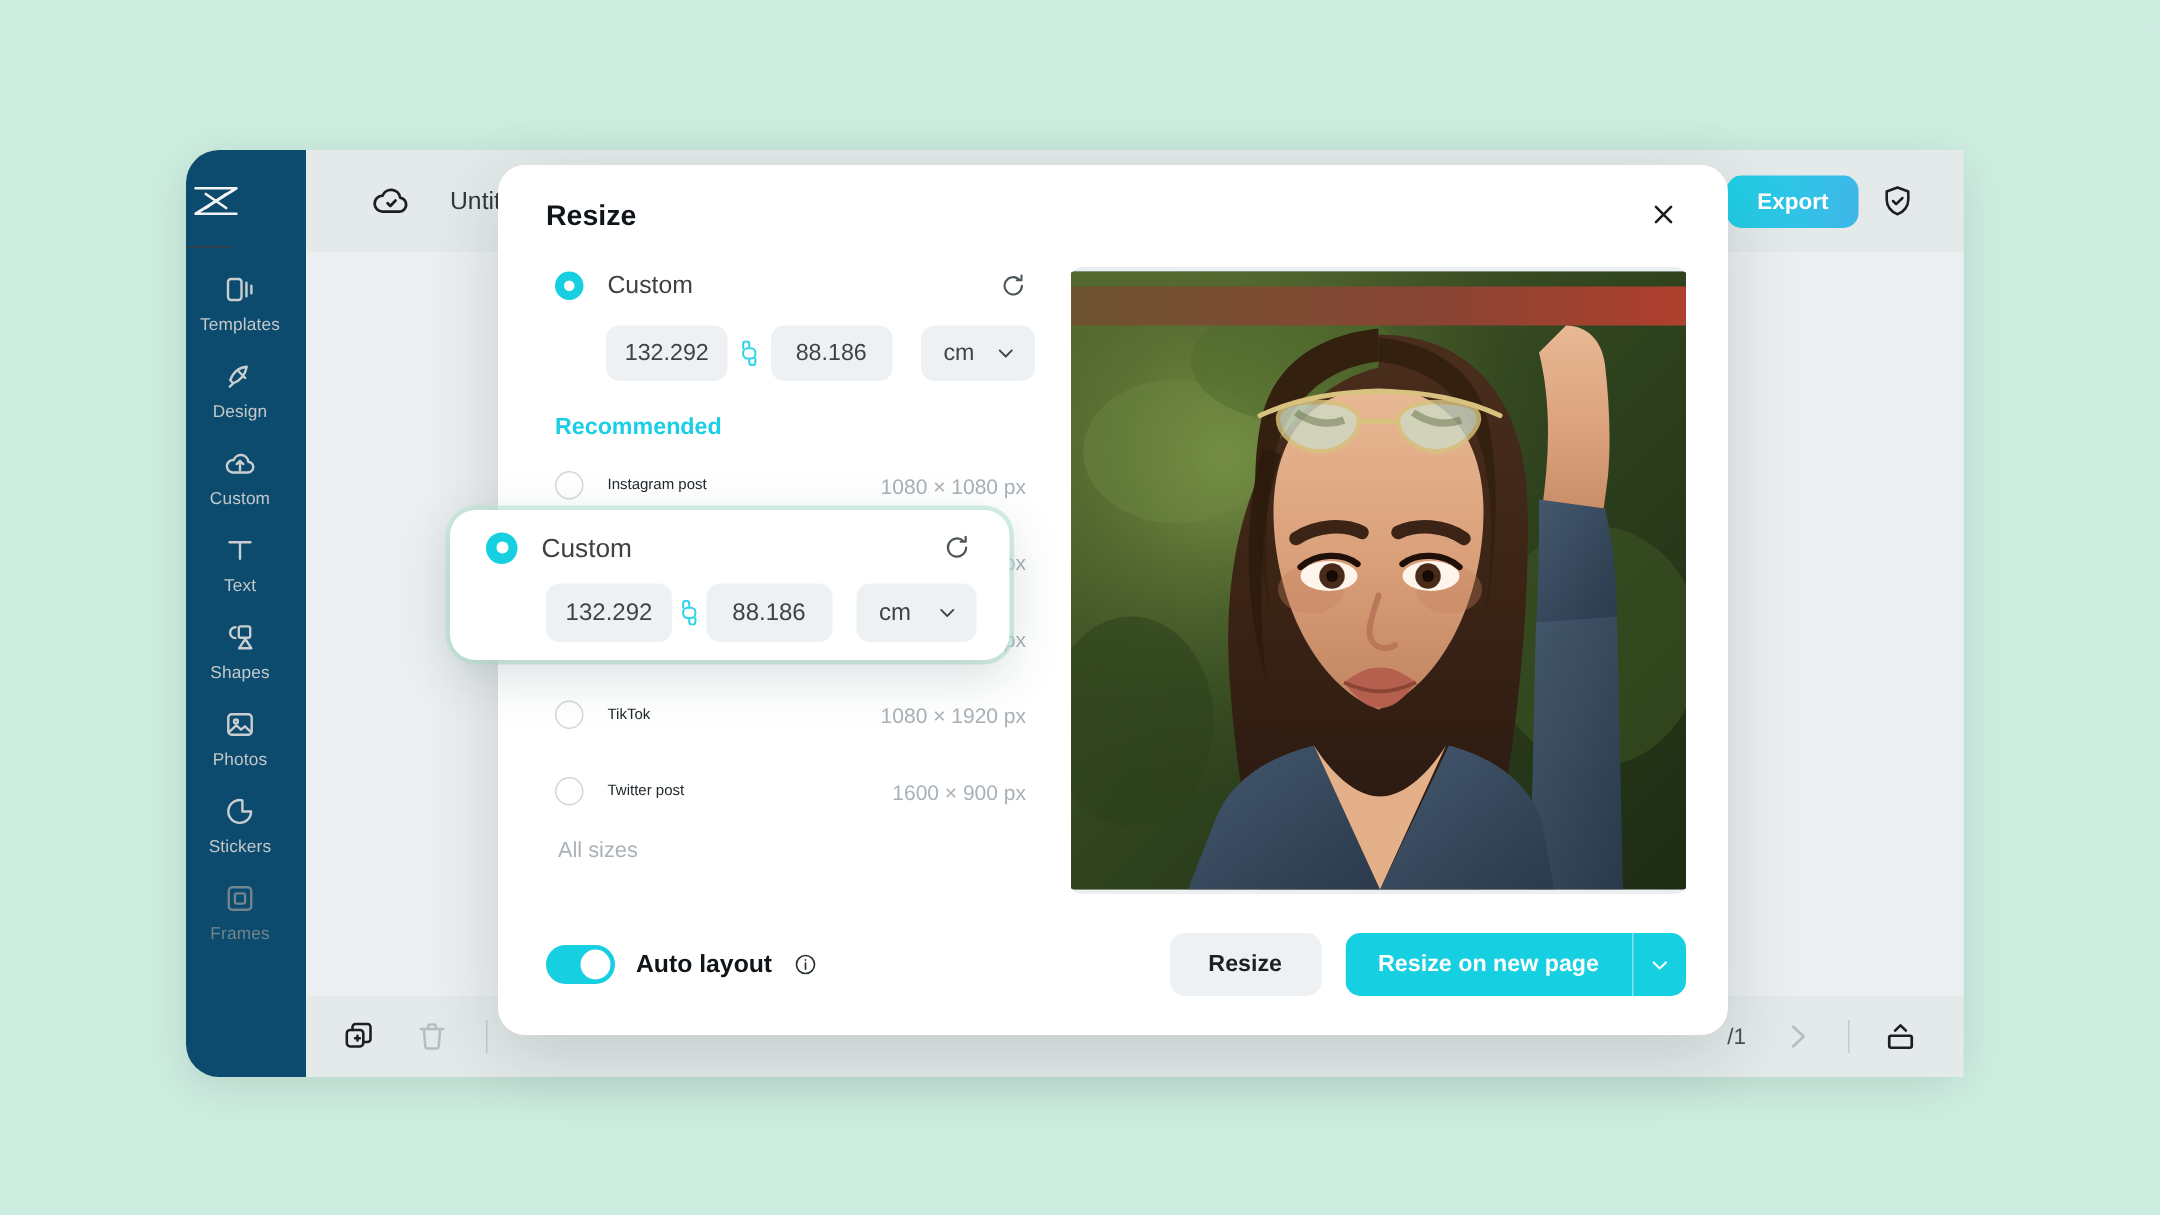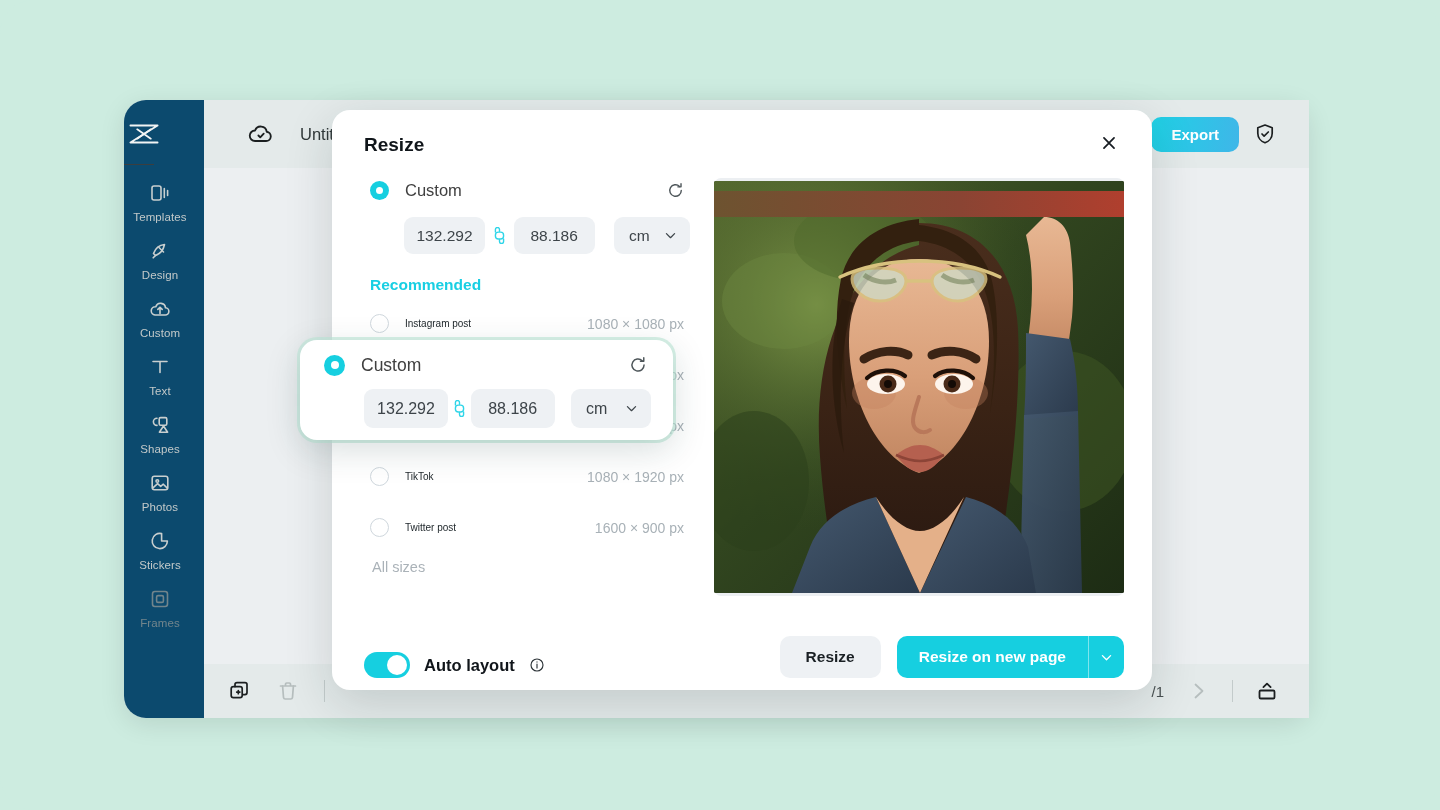--- a/index.html
+++ b/index.html
@@ -157,21 +157,21 @@
     margin-top: 6px; margin-bottom: 12px;
   }
   #preview-photo {
     width: 410px; height: 412px; border-radius: 2px; overflow: hidden;
     position: relative; background: #2e3d24;
   }
   #preview-photo svg { width: 100%; height: 100%; display: block; }
 
   
   #dialog-foot {
-    display: flex; align-items: flex-end; padding: 0 28px 12px 32px; height: 82px;
+    display: flex; align-items: center; padding: 0 28px 12px 32px; height: 82px;
   }
   #auto-layout-wrap { display: flex; align-items: center; gap: 14px; }
   .toggle {
     width: 46px; height: 26px; border-radius: 13px; background: #16cfe0;
     position: relative; cursor: pointer; flex: none;
   }
   .toggle::after {
     content: ""; position: absolute; right: 3px; top: 3px;
     width: 20px; height: 20px; border-radius: 50%; background: #fff;
   }

